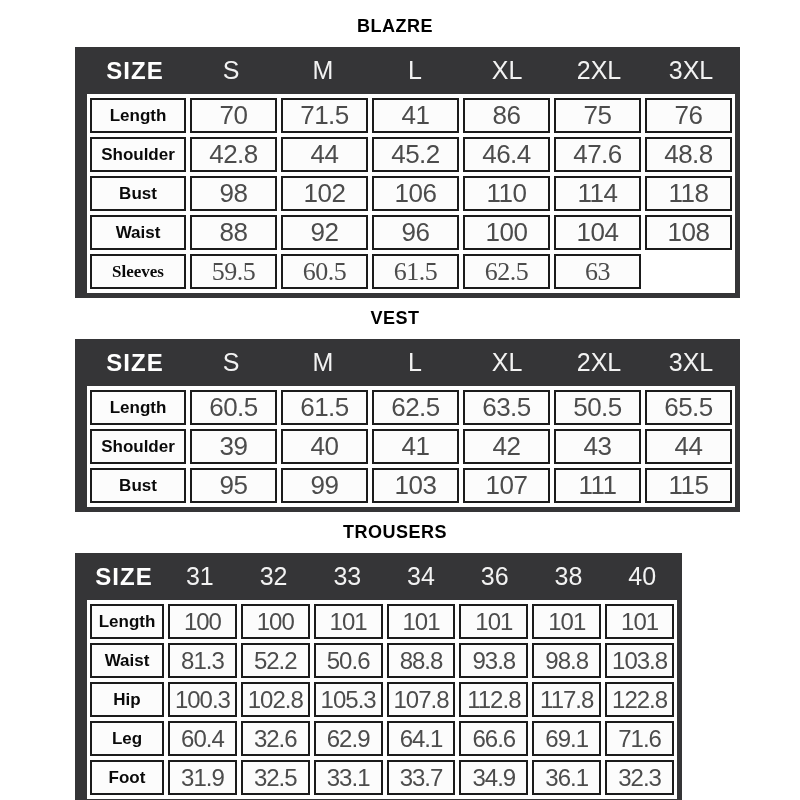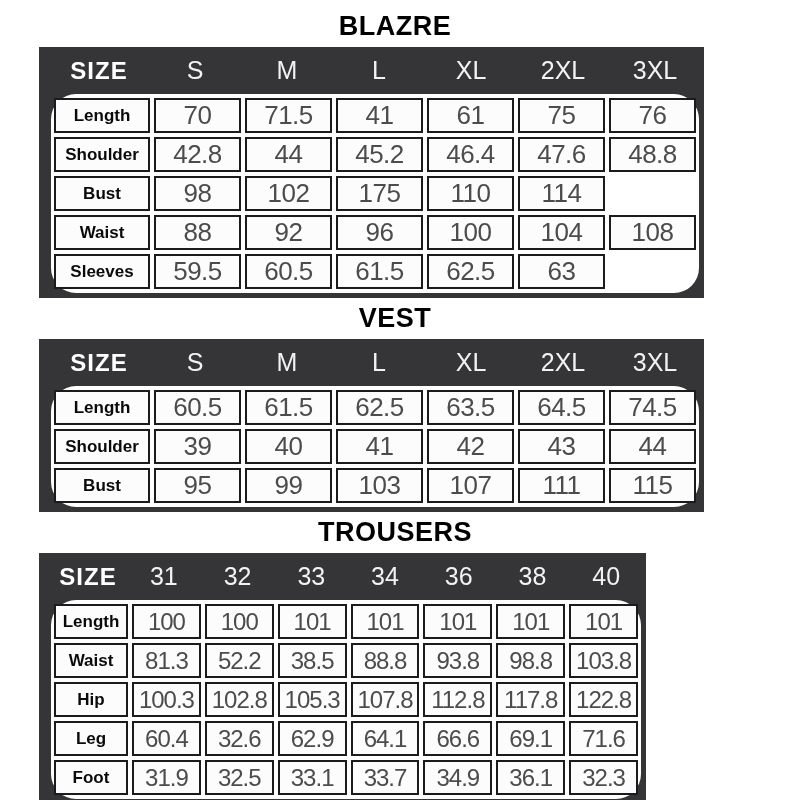--- a/index.html
+++ b/index.html
@@ -13,29 +13,29 @@
     overflow: hidden;
     font-family: "Liberation Sans", "DejaVu Sans", sans-serif;
   }
   #tables-root {
     padding-top: 6px;
   }
   .chart-section { display: block; }
   .chart-title {
     width: 790px;
     text-align: center;
-    font-size: 27px;
+    font-size: 18px;
     font-weight: bold;
     color: var(--title-text, #000000);
     letter-spacing: 0.5px;
     margin: 5px 0 6px 0;
     line-height: 30px;
   }
   .size-table {
-    margin-left: 39px;
+    margin-left: 75px;
     background: var(--frame, #353537);
     padding: 0 5px 5px 12px;
     box-sizing: border-box;
   }
   .t0 .size-table, .t1 .size-table { width: 665px; }
   .t2 .size-table { width: 607px; }
   .table-header {
     display: grid;
     gap: 4px;
     align-items: center;
@@ -50,21 +50,20 @@
     font-size: 24px;
     color: #ffffff;
     letter-spacing: 1px;
   }
   .table-body {
     background: var(--body-bg, #ffffff);
     padding: 4px 3px;
     display: flex;
     flex-direction: column;
     gap: 4px;
-    border-radius: 25px;
   }
   .table-row { display: grid; gap: 4px; }
   .cell {
     border: 2px solid var(--cell-border, #1b1b1b);
     background: var(--cell-bg, #fcfcfc);
     height: 31px;
     display: flex;
     align-items: center;
     justify-content: center;
     overflow: hidden;
@@ -96,51 +95,52 @@
           <div class="header-cell">XL</div>
           <div class="header-cell">2XL</div>
           <div class="header-cell">3XL</div>
         </div>
         <div class="table-body">
           <div class="table-row" style="grid-template-columns: 96px repeat(6, 1fr);">
             <div class="cell label-cell">Length</div>
             <div class="cell value-cell">70</div>
             <div class="cell value-cell">71.5</div>
             <div class="cell value-cell">41</div>
-            <div class="cell value-cell">61</div>
+            <div class="cell value-cell">86</div>
             <div class="cell value-cell">75</div>
             <div class="cell value-cell">76</div>
           </div>
           <div class="table-row" style="grid-template-columns: 96px repeat(6, 1fr);">
             <div class="cell label-cell">Shoulder</div>
             <div class="cell value-cell">42.8</div>
             <div class="cell value-cell">44</div>
             <div class="cell value-cell">45.2</div>
             <div class="cell value-cell">46.4</div>
             <div class="cell value-cell">47.6</div>
             <div class="cell value-cell">48.8</div>
           </div>
           <div class="table-row" style="grid-template-columns: 96px repeat(6, 1fr);">
             <div class="cell label-cell">Bust</div>
             <div class="cell value-cell">98</div>
             <div class="cell value-cell">102</div>
-            <div class="cell value-cell">175</div>
+            <div class="cell value-cell">106</div>
             <div class="cell value-cell">110</div>
             <div class="cell value-cell">114</div>
+            <div class="cell value-cell">118</div>
           </div>
           <div class="table-row" style="grid-template-columns: 96px repeat(6, 1fr);">
             <div class="cell label-cell">Waist</div>
             <div class="cell value-cell">88</div>
             <div class="cell value-cell">92</div>
             <div class="cell value-cell">96</div>
             <div class="cell value-cell">100</div>
             <div class="cell value-cell">104</div>
             <div class="cell value-cell">108</div>
           </div>
-          <div class="table-row" style="grid-template-columns: 96px repeat(6, 1fr);">
+          <div class="table-row" style="grid-template-columns: 96px repeat(6, 1fr); font-family: Liberation Serif, serif;">
             <div class="cell label-cell">Sleeves</div>
             <div class="cell value-cell">59.5</div>
             <div class="cell value-cell">60.5</div>
             <div class="cell value-cell">61.5</div>
             <div class="cell value-cell">62.5</div>
             <div class="cell value-cell">63</div>
           </div>
         </div>
       </div>
     </div>
@@ -156,22 +156,22 @@
           <div class="header-cell">2XL</div>
           <div class="header-cell">3XL</div>
         </div>
         <div class="table-body">
           <div class="table-row" style="grid-template-columns: 96px repeat(6, 1fr);">
             <div class="cell label-cell">Length</div>
             <div class="cell value-cell">60.5</div>
             <div class="cell value-cell">61.5</div>
             <div class="cell value-cell">62.5</div>
             <div class="cell value-cell">63.5</div>
-            <div class="cell value-cell">64.5</div>
-            <div class="cell value-cell">74.5</div>
+            <div class="cell value-cell">50.5</div>
+            <div class="cell value-cell">65.5</div>
           </div>
           <div class="table-row" style="grid-template-columns: 96px repeat(6, 1fr);">
             <div class="cell label-cell">Shoulder</div>
             <div class="cell value-cell">39</div>
             <div class="cell value-cell">40</div>
             <div class="cell value-cell">41</div>
             <div class="cell value-cell">42</div>
             <div class="cell value-cell">43</div>
             <div class="cell value-cell">44</div>
           </div>
@@ -208,21 +208,21 @@
             <div class="cell value-cell">101</div>
             <div class="cell value-cell">101</div>
             <div class="cell value-cell">101</div>
             <div class="cell value-cell">101</div>
             <div class="cell value-cell">101</div>
           </div>
           <div class="table-row" style="grid-template-columns: 74px repeat(7, 1fr);">
             <div class="cell label-cell">Waist</div>
             <div class="cell value-cell">81.3</div>
             <div class="cell value-cell">52.2</div>
-            <div class="cell value-cell">38.5</div>
+            <div class="cell value-cell">50.6</div>
             <div class="cell value-cell">88.8</div>
             <div class="cell value-cell">93.8</div>
             <div class="cell value-cell">98.8</div>
             <div class="cell value-cell">103.8</div>
           </div>
           <div class="table-row" style="grid-template-columns: 74px repeat(7, 1fr);">
             <div class="cell label-cell">Hip</div>
             <div class="cell value-cell">100.3</div>
             <div class="cell value-cell">102.8</div>
             <div class="cell value-cell">105.3</div>

